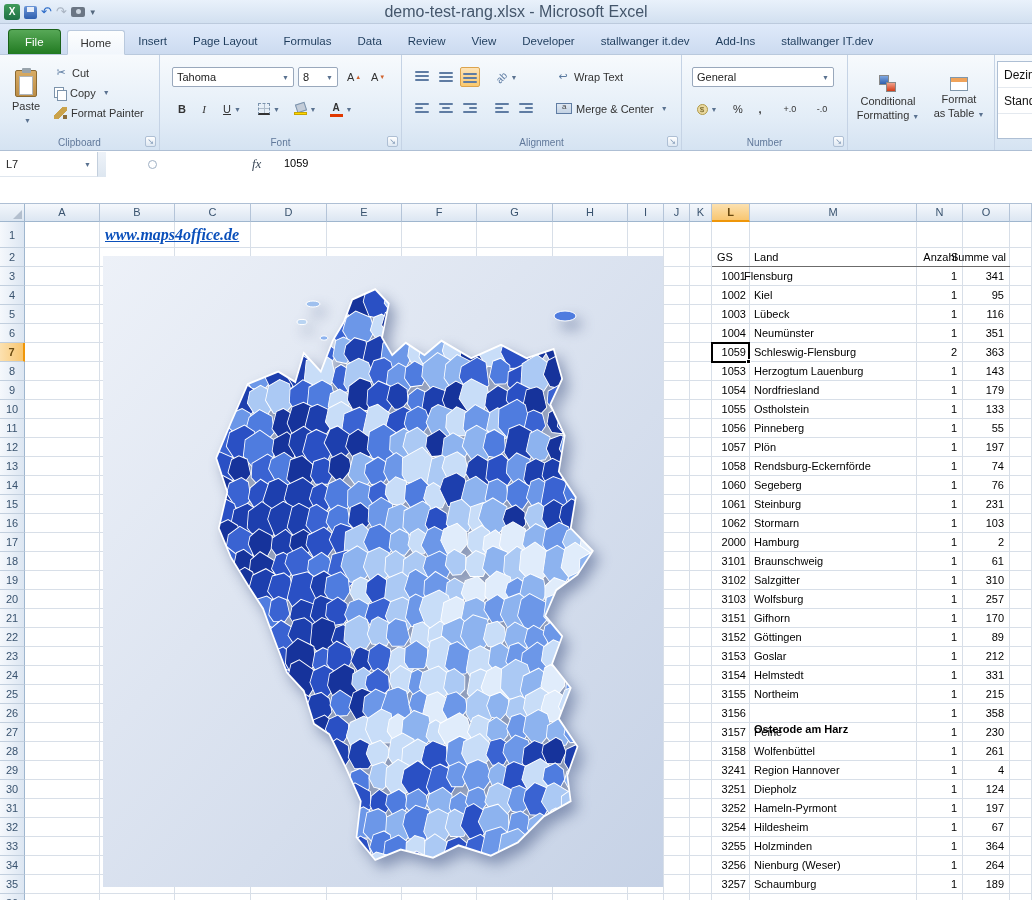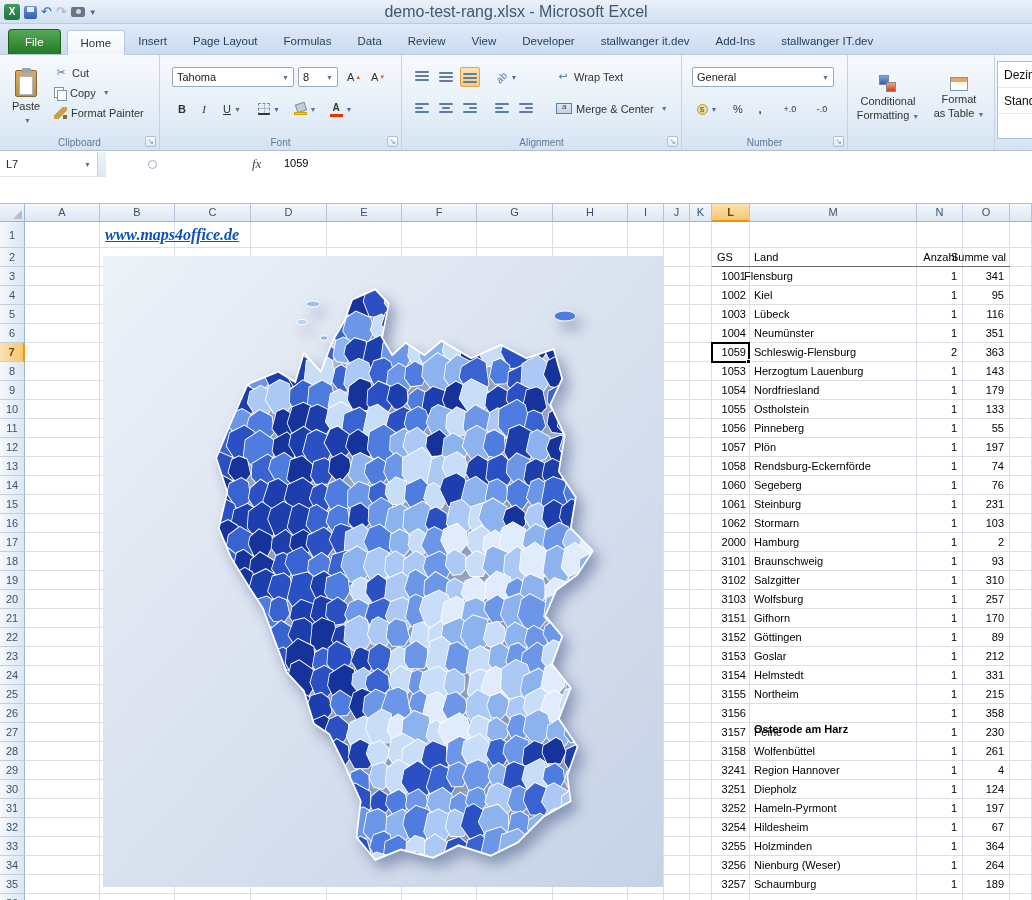--- a/index.html
+++ b/index.html
@@ -513,21 +513,21 @@
       <div class="tcell" style="left: 754px; top: 310px; width: 159px; height: 19px;">Stormarn</div>
       <div class="tcell right" style="left: 917px; top: 310px; width: 40px; height: 19px;">1</div>
       <div class="tcell right" style="left: 963px; top: 310px; width: 41px; height: 19px;">103</div>
       <div class="tcell right" style="left: 712px; top: 329px; width: 34px; height: 19px;">2000</div>
       <div class="tcell" style="left: 754px; top: 329px; width: 159px; height: 19px;">Hamburg</div>
       <div class="tcell right" style="left: 917px; top: 329px; width: 40px; height: 19px;">1</div>
       <div class="tcell right" style="left: 963px; top: 329px; width: 41px; height: 19px;">2</div>
       <div class="tcell right" style="left: 712px; top: 348px; width: 34px; height: 19px;">3101</div>
       <div class="tcell" style="left: 754px; top: 348px; width: 159px; height: 19px;">Braunschweig</div>
       <div class="tcell right" style="left: 917px; top: 348px; width: 40px; height: 19px;">1</div>
-      <div class="tcell right" style="left: 963px; top: 348px; width: 41px; height: 19px;">93</div>
+      <div class="tcell right" style="left: 963px; top: 348px; width: 41px; height: 19px;">61</div>
       <div class="tcell right" style="left: 712px; top: 367px; width: 34px; height: 19px;">3102</div>
       <div class="tcell" style="left: 754px; top: 367px; width: 159px; height: 19px;">Salzgitter</div>
       <div class="tcell right" style="left: 917px; top: 367px; width: 40px; height: 19px;">1</div>
       <div class="tcell right" style="left: 963px; top: 367px; width: 41px; height: 19px;">310</div>
       <div class="tcell right" style="left: 712px; top: 386px; width: 34px; height: 19px;">3103</div>
       <div class="tcell" style="left: 754px; top: 386px; width: 159px; height: 19px;">Wolfsburg</div>
       <div class="tcell right" style="left: 917px; top: 386px; width: 40px; height: 19px;">1</div>
       <div class="tcell right" style="left: 963px; top: 386px; width: 41px; height: 19px;">257</div>
       <div class="tcell right" style="left: 712px; top: 405px; width: 34px; height: 19px;">3151</div>
       <div class="tcell" style="left: 754px; top: 405px; width: 159px; height: 19px;">Gifhorn</div>

